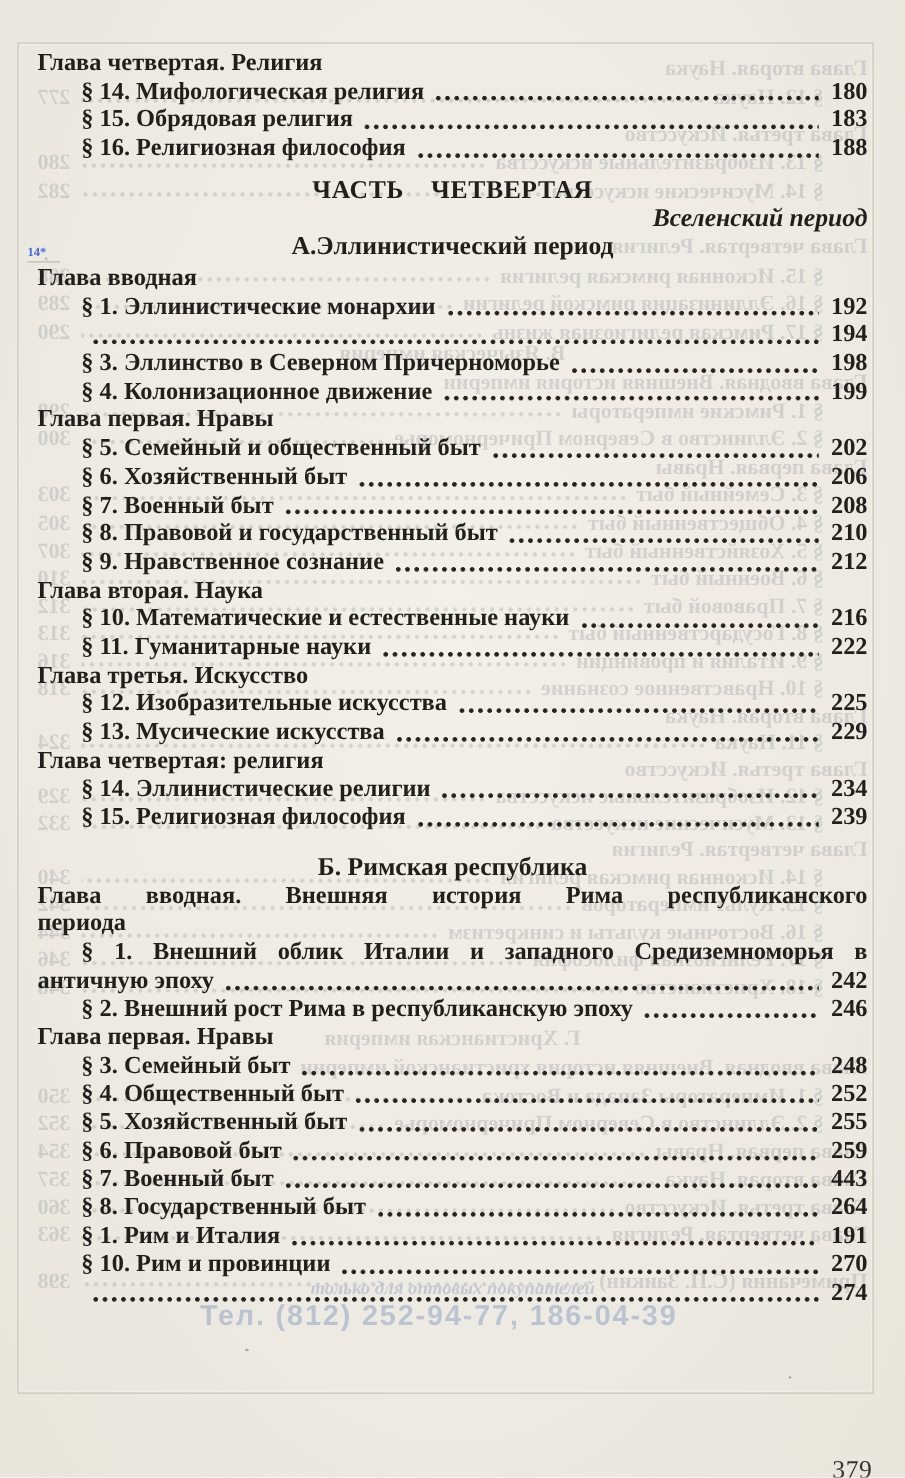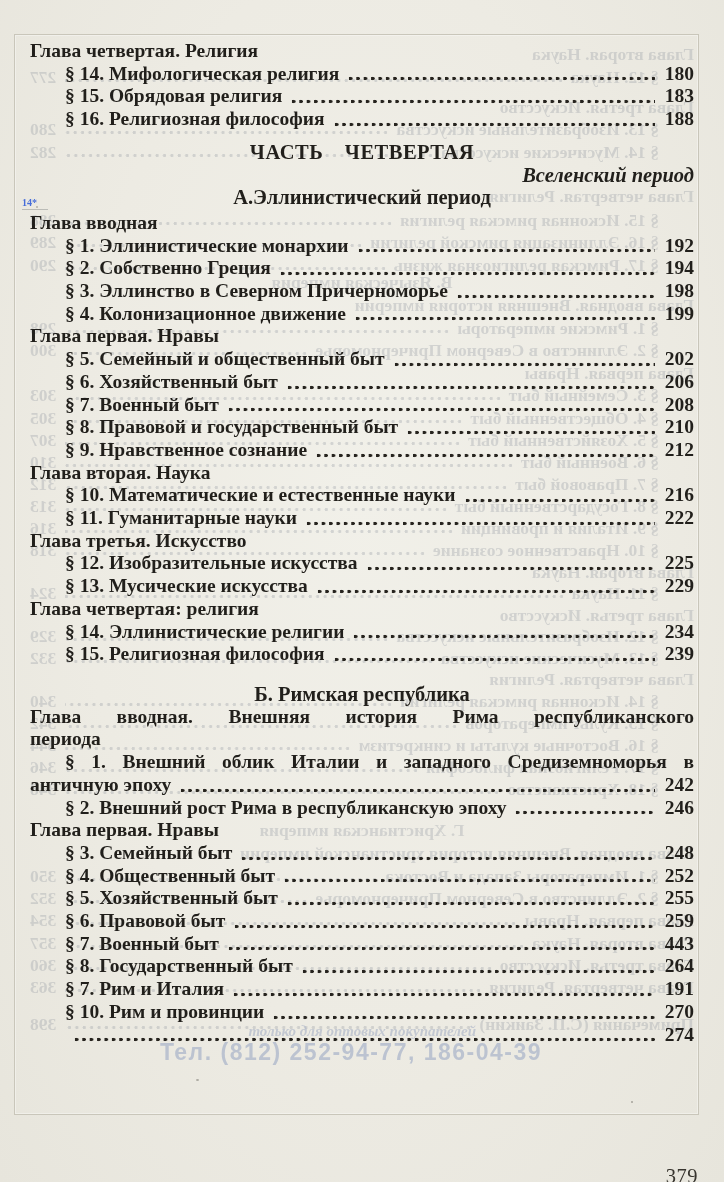--- a/index.html
+++ b/index.html
@@ -284,21 +284,20 @@
       <div class="row heading center citalic">Вселенский период</div>
       <div class="row heading center cbold">А.Эллинистический период</div>
       <div style="height: 3px;"></div>
       <div class="row heading chapter">Глава вводная</div>
       <div class="row entry">
     <span class="t">§ 1. Эллинистические монархии</span>
     <span class="leader"></span>
     <span class="pg">192</span>
   </div>
       <div class="row entry">
-    <span class="t">§ 2. Собственно Греция</span>
     <span class="leader"></span>
     <span class="pg">194</span>
   </div>
       <div class="row entry">
     <span class="t">§ 3. Эллинство в Северном Причерноморье</span>
     <span class="leader"></span>
     <span class="pg">198</span>
   </div>
       <div class="row entry">
     <span class="t">§ 4. Колонизационное движение</span>
@@ -404,21 +403,21 @@
     <span class="t">§ 7. Военный быт</span>
     <span class="leader"></span>
     <span class="pg">443</span>
   </div>
       <div class="row entry">
     <span class="t">§ 8. Государственный быт</span>
     <span class="leader"></span>
     <span class="pg">264</span>
   </div>
       <div class="row entry">
-    <span class="t">§ 7. Рим и Италия</span>
+    <span class="t">§ 1. Рим и Италия</span>
     <span class="leader"></span>
     <span class="pg">191</span>
   </div>
       <div class="row entry">
     <span class="t">§ 10. Рим и провинции</span>
     <span class="leader"></span>
     <span class="pg">270</span>
   </div>
       <div class="row entry">
     <span class="leader"></span>

